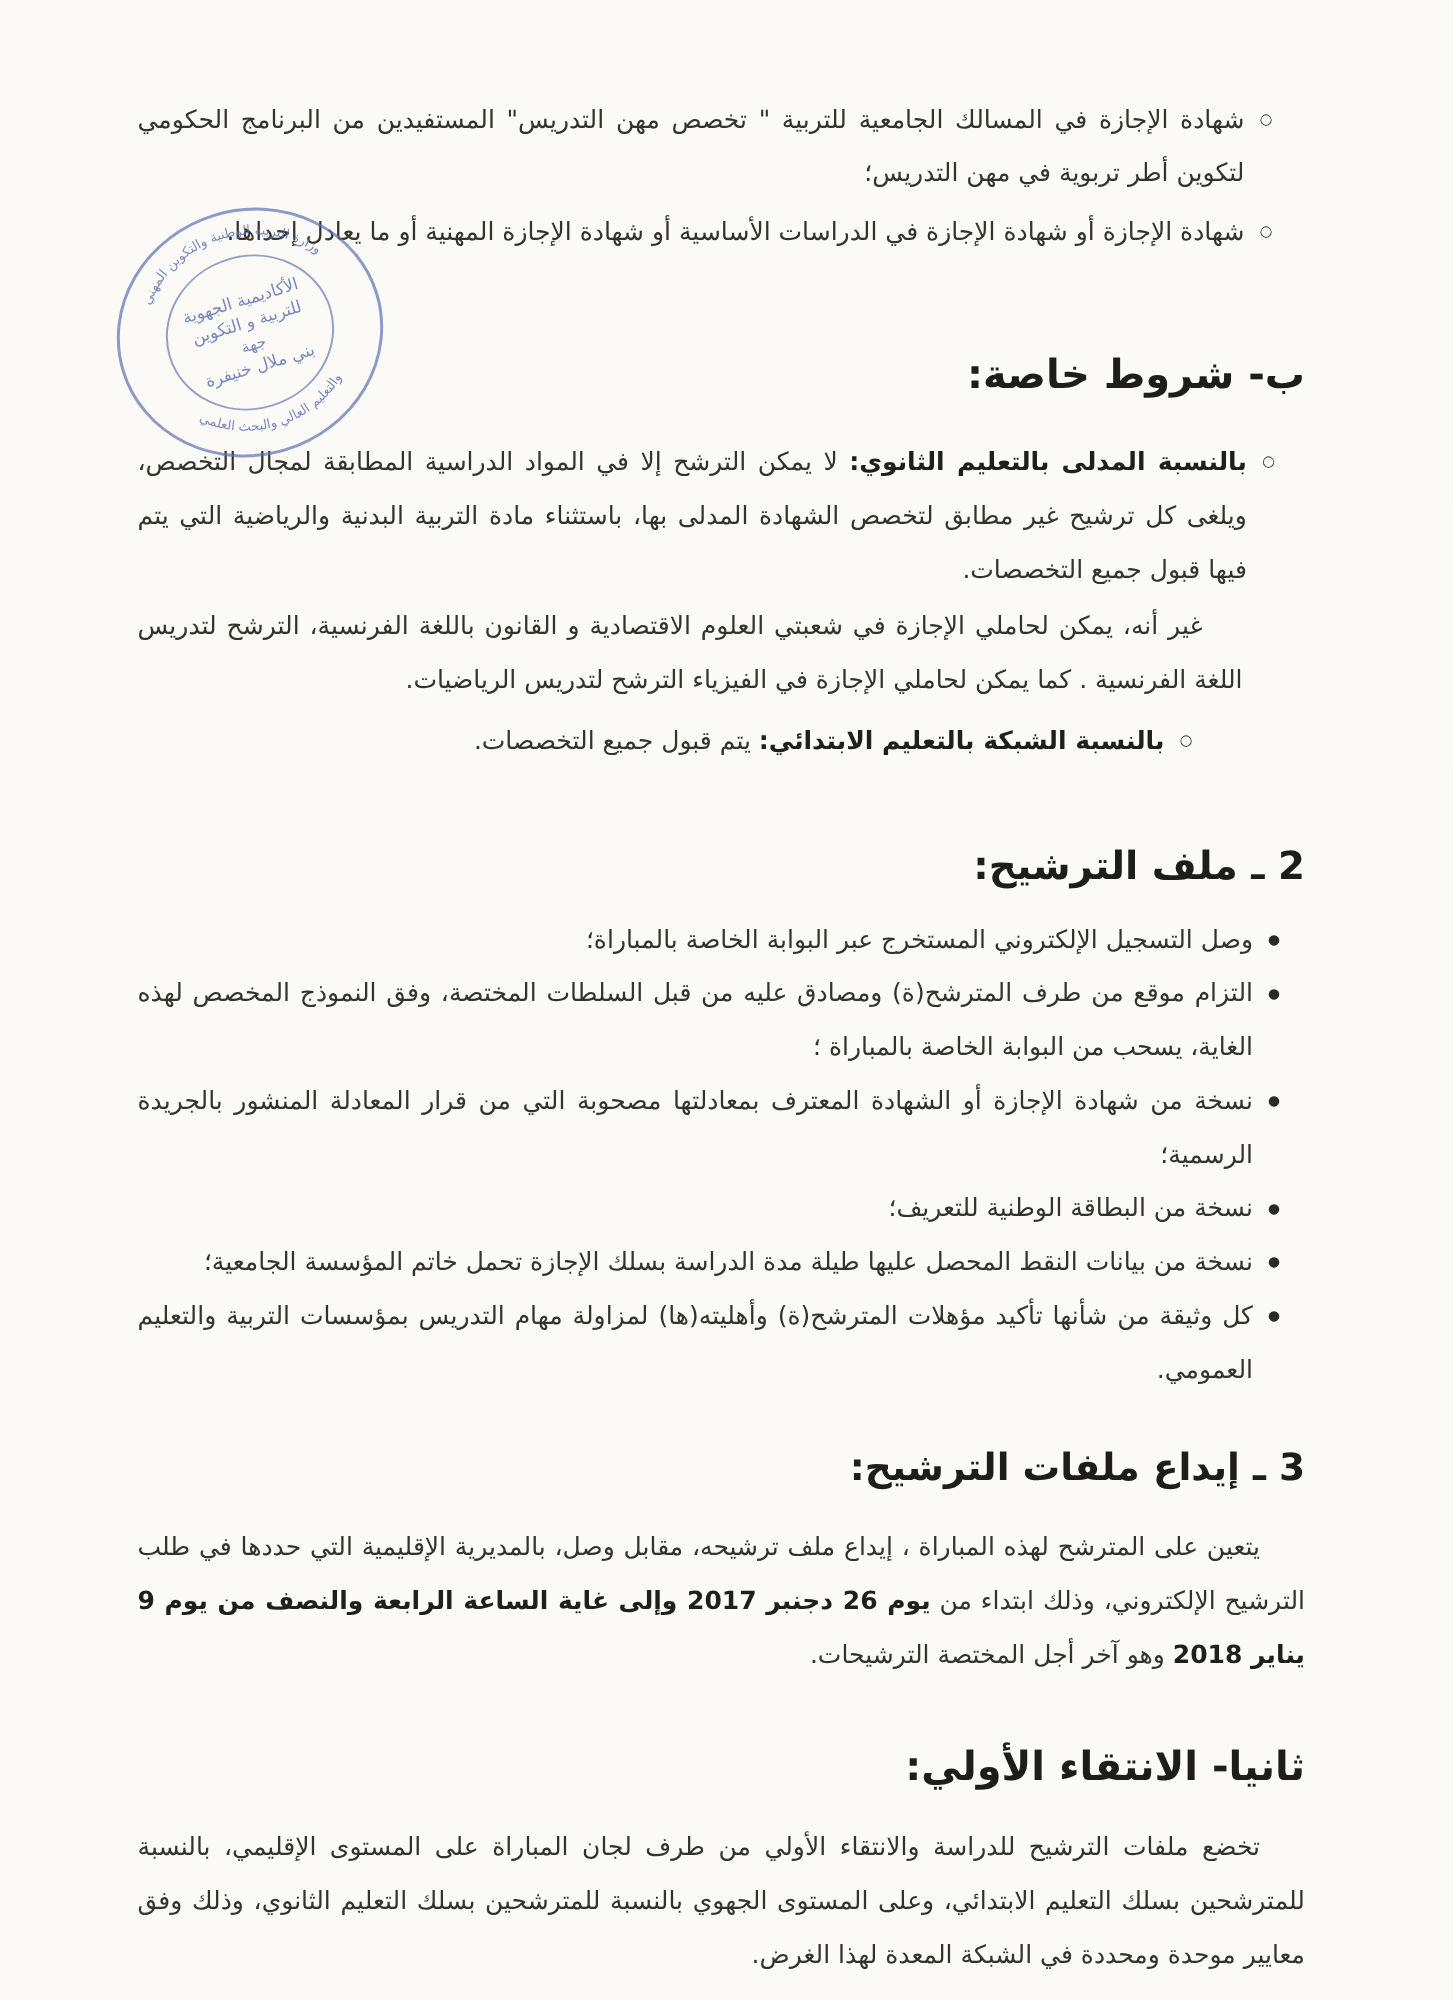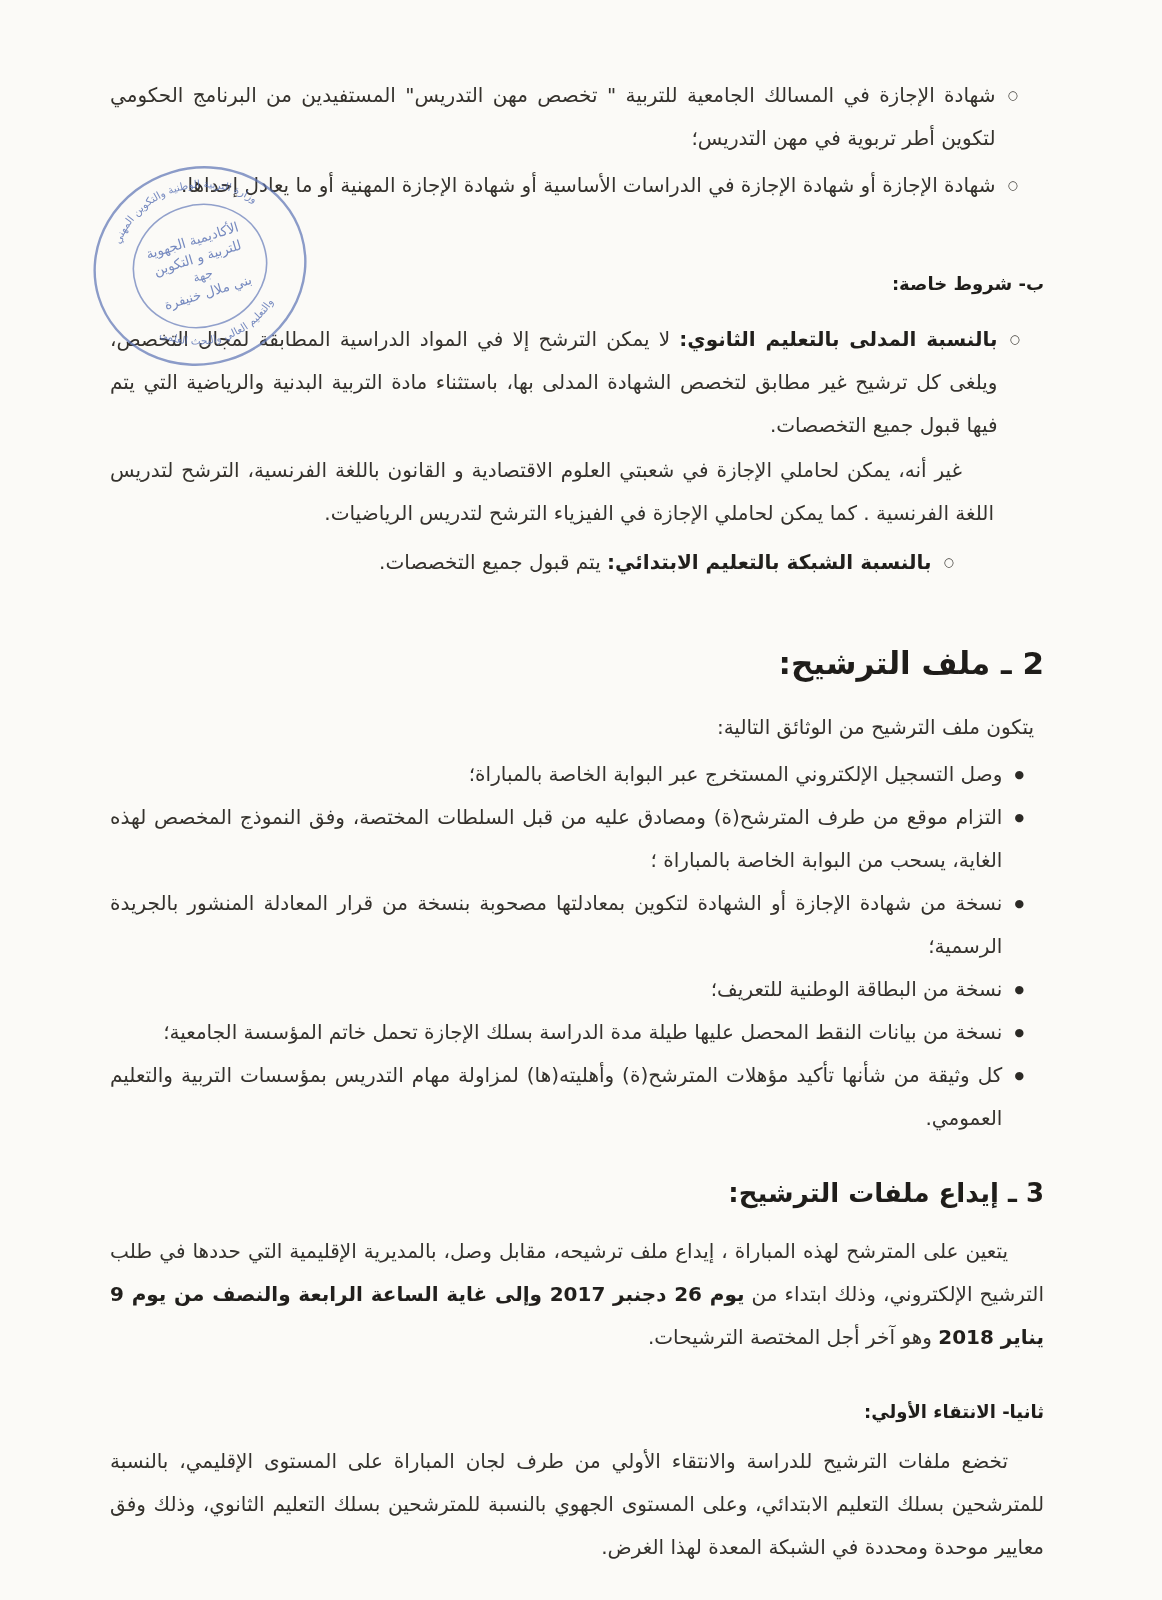--- a/index.html
+++ b/index.html
@@ -25,32 +25,32 @@
   .li .txt{flex:1 1 auto;text-align:justify;}
   .mk{flex:0 0 auto;margin-left:12px;}
   .mk.hollow{font-size:12px;line-height:43px;color:#3c3a35;}
   .mk.solid{font-size:11px;line-height:43px;color:#2b2925;}
   .toplist{padding-right:26px;}
   .toplist .li{margin-bottom:4px;}
   .heading{
     font-weight:bold;
     color:#1f1d1a;
     text-align:right;
-    font-size:18px;
+    font-size:32px;
   }
   .h-b{margin-top:58px;}
   .blist{padding-right:24px;margin-top:14px;}
   .blist .li{margin-bottom:2px;}
   .lead{font-weight:bold;color:#211f1c;}
   .cont-para{padding-right:26px;text-indent:32px;margin:2px 0 6px 0;}
   .indent2{margin-right:66px;}
   .h-2{margin-top:46px;font-size:31px;}
   .sec2-intro{margin-top:10px;padding-right:10px;}
   .doclist{padding-right:20px;margin-top:4px;}
-  .h-3{margin-top:26px;font-size:26px;}
+  .h-3{margin-top:26px;font-size:30px;}
   .sec3-para{margin-top:8px;text-indent:36px;}
   .h-second{margin-top:34px;}
   .sec-second-para{margin-top:8px;text-indent:36px;}
   .b{font-weight:bold;color:#211f1c;}
   .stamp{
     position:absolute;
     top:158px;
     left:84px;
     width:232px;
     height:216px;
@@ -106,34 +106,33 @@
       <span class="txt"><span class="lead">بالنسبة المدلى بالتعليم الثانوي:</span><span> لا يمكن الترشح إلا في المواد الدراسية المطابقة لمجال التخصص، ويلغى كل ترشيح غير مطابق لتخصص الشهادة المدلى بها، باستثناء مادة التربية البدنية والرياضية التي يتم فيها قبول جميع التخصصات.</span></span>
     </div>
     <div class="p cont-para">غير أنه، يمكن لحاملي الإجازة في شعبتي العلوم الاقتصادية و القانون باللغة الفرنسية، الترشح لتدريس اللغة الفرنسية . كما يمكن لحاملي الإجازة في الفيزياء الترشح لتدريس الرياضيات.</div>
     <div class="li indent2">
       <span class="mk hollow">○</span>
       <span class="txt"><span class="lead">بالنسبة الشبكة بالتعليم الابتدائي:</span><span> يتم قبول جميع التخصصات.</span></span>
     </div>
   </div>
 
   <div class="heading h-2">2 ـ ملف الترشيح:</div>
-  <div class="p sec2-intro">يتكون ملف الترشيح من الوثائق التالية:</div>
 
   <div class="doclist">
     <div class="li">
       <span class="mk solid">●</span>
       <span class="txt">وصل التسجيل الإلكتروني المستخرج عبر البوابة الخاصة بالمباراة؛</span>
     </div>
     <div class="li">
       <span class="mk solid">●</span>
       <span class="txt">التزام موقع من طرف المترشح(ة) ومصادق عليه من قبل السلطات المختصة، وفق النموذج المخصص لهذه الغاية، يسحب من البوابة الخاصة بالمباراة ؛</span>
     </div>
     <div class="li">
       <span class="mk solid">●</span>
-      <span class="txt">نسخة من شهادة الإجازة أو الشهادة لتكوين بمعادلتها مصحوبة بنسخة من قرار المعادلة المنشور بالجريدة الرسمية؛</span>
+      <span class="txt">نسخة من شهادة الإجازة أو الشهادة المعترف بمعادلتها مصحوبة التي من قرار المعادلة المنشور بالجريدة الرسمية؛</span>
     </div>
     <div class="li">
       <span class="mk solid">●</span>
       <span class="txt">نسخة من البطاقة الوطنية للتعريف؛</span>
     </div>
     <div class="li">
       <span class="mk solid">●</span>
       <span class="txt">نسخة من بيانات النقط المحصل عليها طيلة مدة الدراسة بسلك الإجازة تحمل خاتم المؤسسة الجامعية؛</span>
     </div>
     <div class="li">

